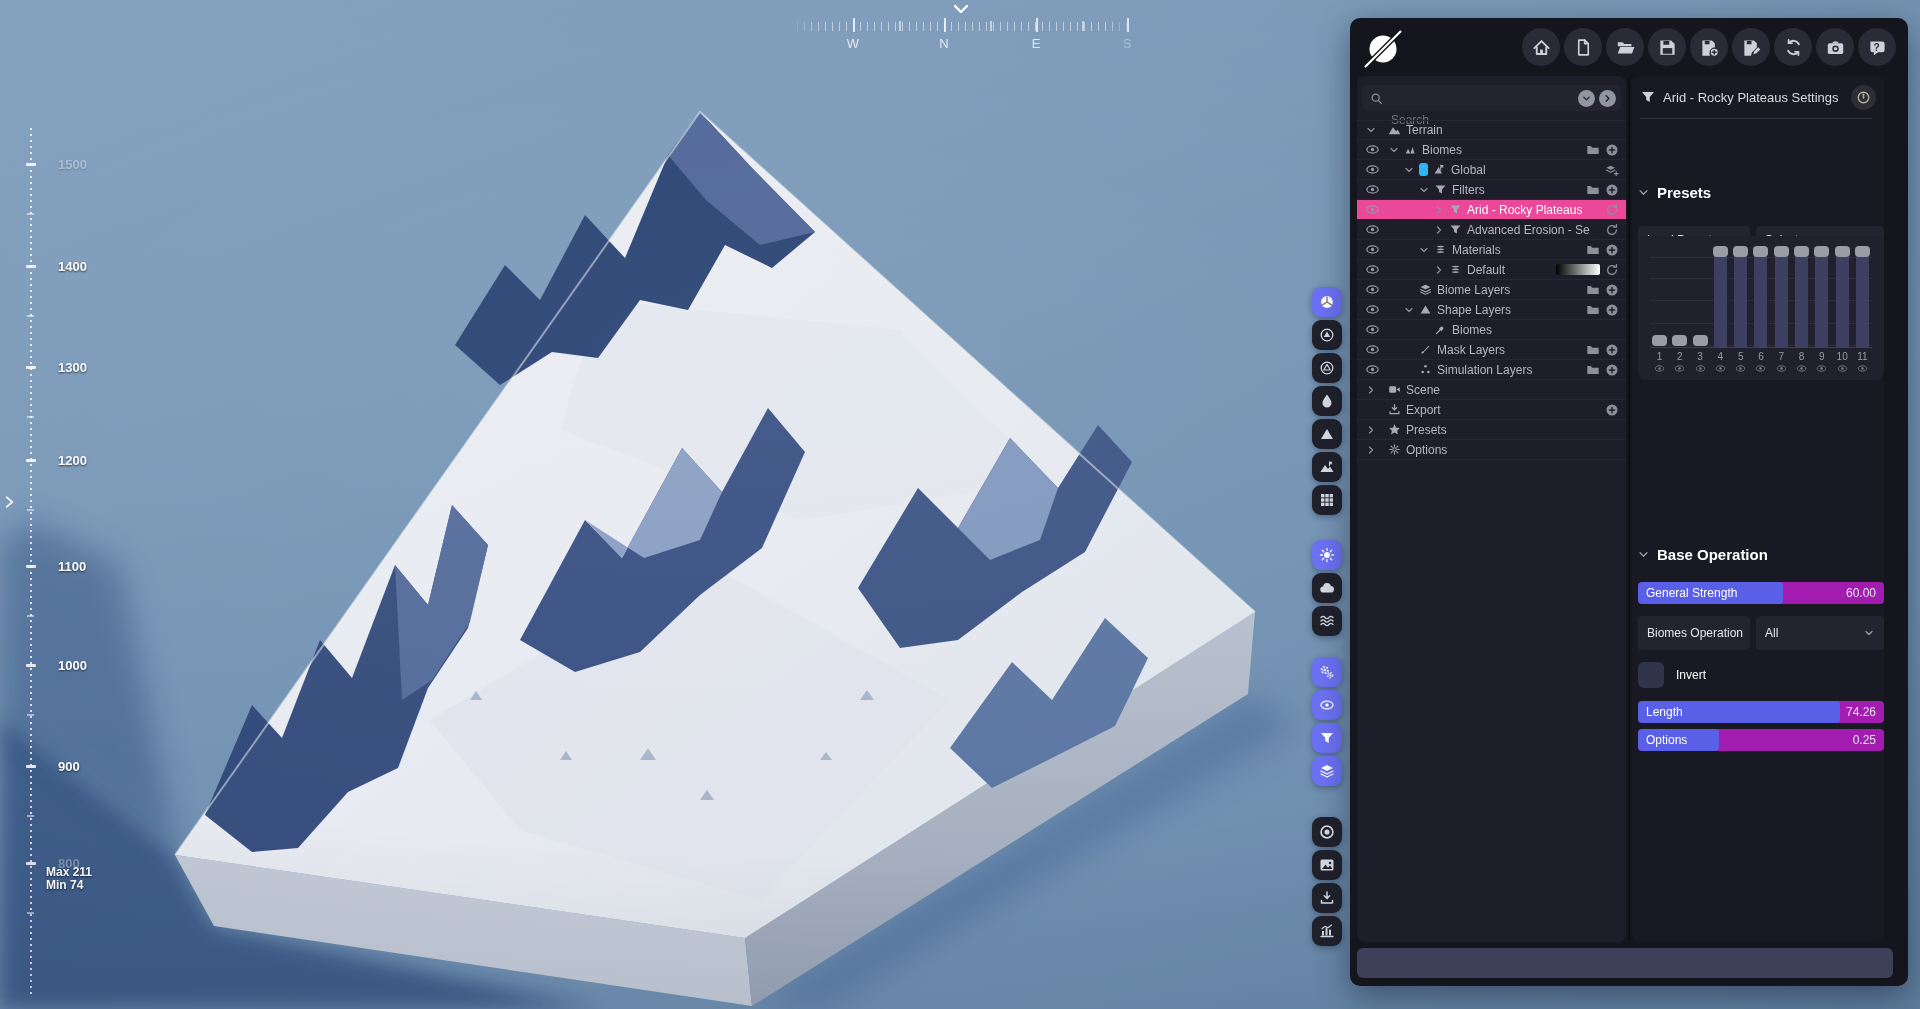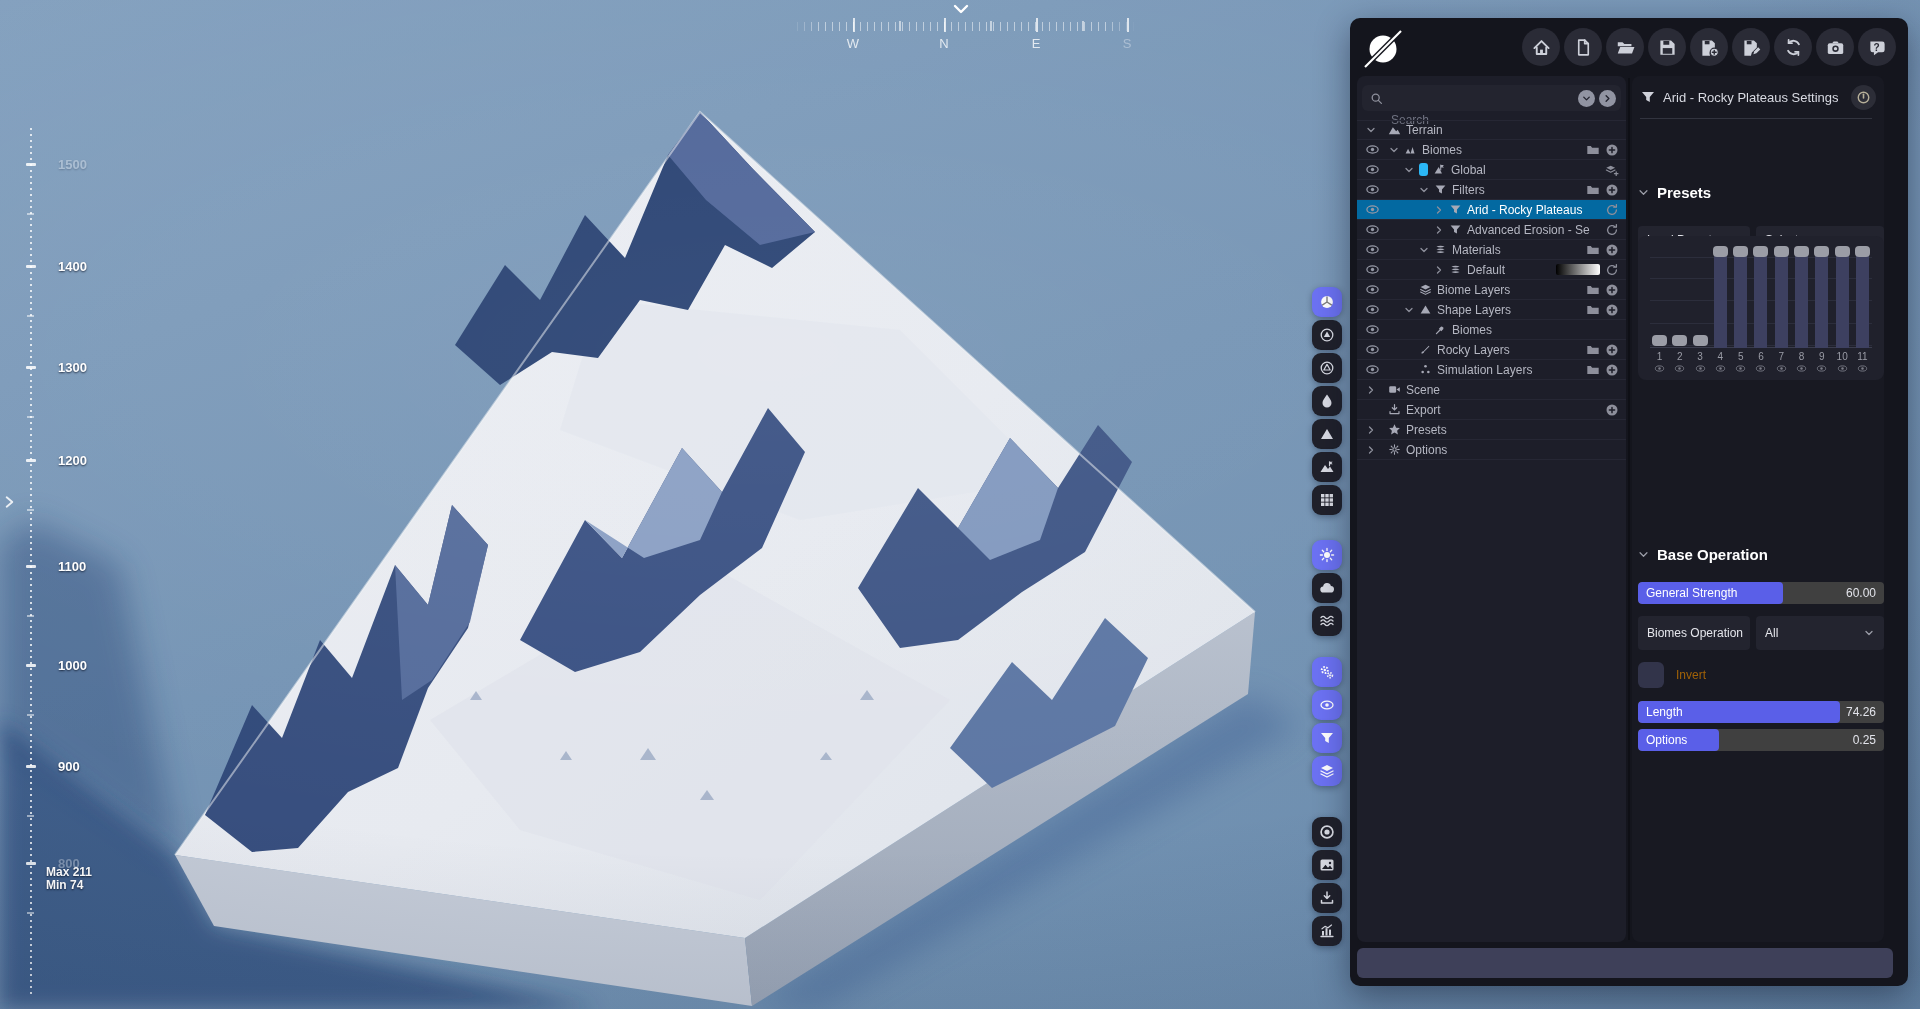--- a/index.html
+++ b/index.html
@@ -61,21 +61,21 @@
   .search input{flex:1;background:transparent;border:none;outline:none;color:#f0abfc;font-size:12px;min-width:0;margin-top:44px;}
   .search input::placeholder{color:#6f7280;}
   .round-btn{width:17px;height:17px;border-radius:50%;background:#9194a2;color:#23242f;margin-left:4px;
     display:flex;align-items:center;justify-content:center;flex:none;}
   .round-btn svg{width:11px;height:11px;}
 
   .tree-rows{position:absolute;left:0;right:0;top:44px;}
   .tree-row{display:flex;align-items:center;height:20px;padding:0 7px 0 8px;border-bottom:1px solid #262734;
     font-size:12px;color:#b5b7c2;}
   .tree-row:first-child{border-top:1px solid #262734;}
-  .tree-row.sel{background:#0369a1;color:#fff;}
+  .tree-row.sel{background:#ec4899;color:#fff;}
   .t-eye{width:23px;color:#9699a6;display:flex;align-items:center;}
   .t-eye svg{width:15px;height:15px;}
   .t-chev{width:16px;color:#8d8f9b;display:flex;align-items:center;flex:none;}
   .t-chev svg{width:12px;height:12px;}
   .t-marker{width:9px;height:13px;border-radius:3px;background:var(--marker,#2bb7f5);margin-right:5px;flex:none;}
   .t-icon{width:18px;color:#a7a9b6;display:flex;align-items:center;flex:none;}
   .t-icon svg{width:13px;height:13px;}
   .t-label{flex:1;white-space:nowrap;overflow:hidden;text-overflow:ellipsis;}
   .t-trail{display:flex;gap:5px;align-items:center;color:#8d8f9b;flex:none;}
   .t-trail svg{width:14px;height:14px;}
@@ -99,32 +99,32 @@
   .cols{position:absolute;inset:0;display:flex;justify-content:space-between;padding:0 2px;}
   .colm{position:relative;width:15px;height:100%;}
   .colm .fillbar{position:absolute;left:1px;right:1px;top:8px;bottom:0;background:var(--barfill,#3d4060);}
   .colm .cap{position:absolute;left:0;right:0;height:11px;border-radius:4px;background:var(--cap,#9b9da6);}
   .chart-labels{display:flex;justify-content:space-between;padding:3px 2px 0;}
   .chart-labels .num{width:15px;text-align:center;font-size:10px;color:#9a9ca6;}
   .chart-eyes{display:flex;justify-content:space-between;padding:1px 2px 0;}
   .chart-eyes .ey{width:15px;display:flex;justify-content:center;color:#7b7d88;}
   .chart-eyes svg{width:11px;height:11px;}
 
-  .srow{position:absolute;left:6px;right:0;height:22px;background:#404040;border-radius:4px;overflow:hidden;font-size:12px;}
+  .srow{position:absolute;left:6px;right:0;height:22px;background:#a21caf;border-radius:4px;overflow:hidden;font-size:12px;}
   .srow .fill{position:absolute;left:0;top:0;bottom:0;background:var(--accent,#5a5fe8);border-radius:4px;}
   .srow .lab{position:absolute;left:8px;top:0;line-height:22px;color:#fff;}
   .srow .val{position:absolute;right:8px;top:0;line-height:22px;color:#e2e3ea;}
   .pair-label{position:absolute;left:6px;width:112px;background:#23242f;border-radius:4px;color:#e5e6ec;
     font-size:12px;display:flex;align-items:center;padding-left:9px;}
   .pair-drop{position:absolute;left:124px;right:0;background:#23242f;border-radius:4px;color:#e5e6ec;
     font-size:12px;display:flex;align-items:center;padding:0 9px;}
   .pair-drop .dv{flex:1;}
   .pair-drop svg{width:12px;height:12px;color:#9b9da8;}
   .checkbox{position:absolute;left:6px;width:26px;height:26px;background:#32344a;border-radius:6px;}
-  .check-label{position:absolute;left:44px;line-height:26px;font-size:12px;color:#a16207;}
+  .check-label{position:absolute;left:44px;line-height:26px;font-size:12px;color:#ffffff;}
 
   .status-bar{position:absolute;left:7px;right:15px;bottom:8px;height:30px;border-radius:6px;background:var(--status,#3e4059);}
 </style>
 </head>
 <body>
 
 <div class="stage">
 
   <div style="position:absolute;inset:0;">
     <svg width="1920" height="1009" viewBox="0 0 1920 1009" style="position:absolute;left:0;top:0;">
@@ -791,21 +791,21 @@
                 <circle cx="8" cy="8" r="1.8" fill="currentColor"></circle>
               </svg>
             </span>
             <span style="width:15px;flex:none"></span>
             <span class="t-chev"></span>
             <span class="t-icon">
               <svg class="" viewBox="0 0 16 16">
                 <path d="M3 13c0-2 1-3 2.5-3L12 3.5l.8.8L6.3 10.8C6.3 12.3 5 13 3 13z" fill="currentColor"></path>
               </svg>
             </span>
-            <span class="t-label">Rocky Layers</span>
+            <span class="t-label">Mask Layers</span>
             <span class="t-trail">
               <span style="display:flex">
                 <svg class="" viewBox="0 0 16 16">
                   <path d="M1.5 3.5h4l1.5 2h7.5v7h-13z" fill="currentColor"></path>
                 </svg>
               </span>
               <span style="display:flex">
                 <svg class="" viewBox="0 0 16 16">
                   <circle cx="8" cy="8" r="6.3" fill="currentColor"></circle>
                   <path d="M8 5v6M5 8h6" stroke="#1d1e29" stroke-width="1.7" stroke-linecap="round"></path>

